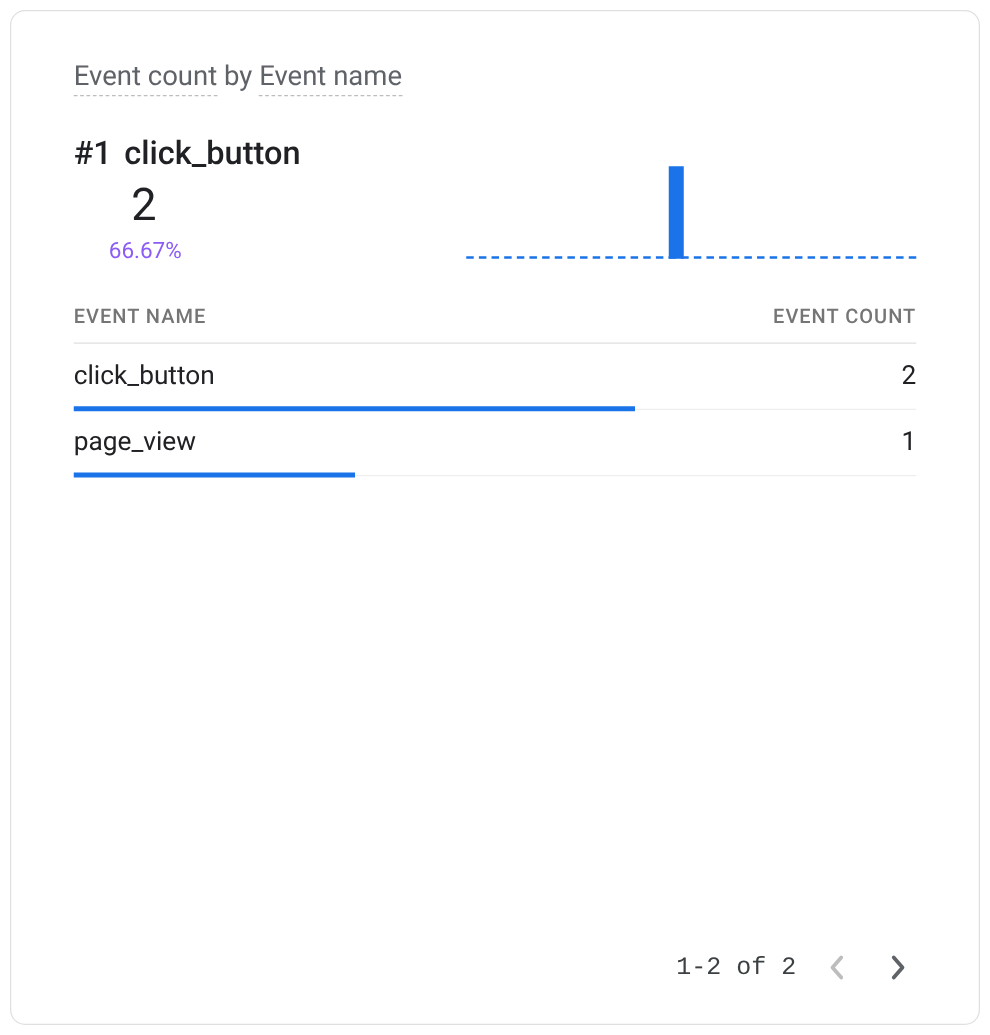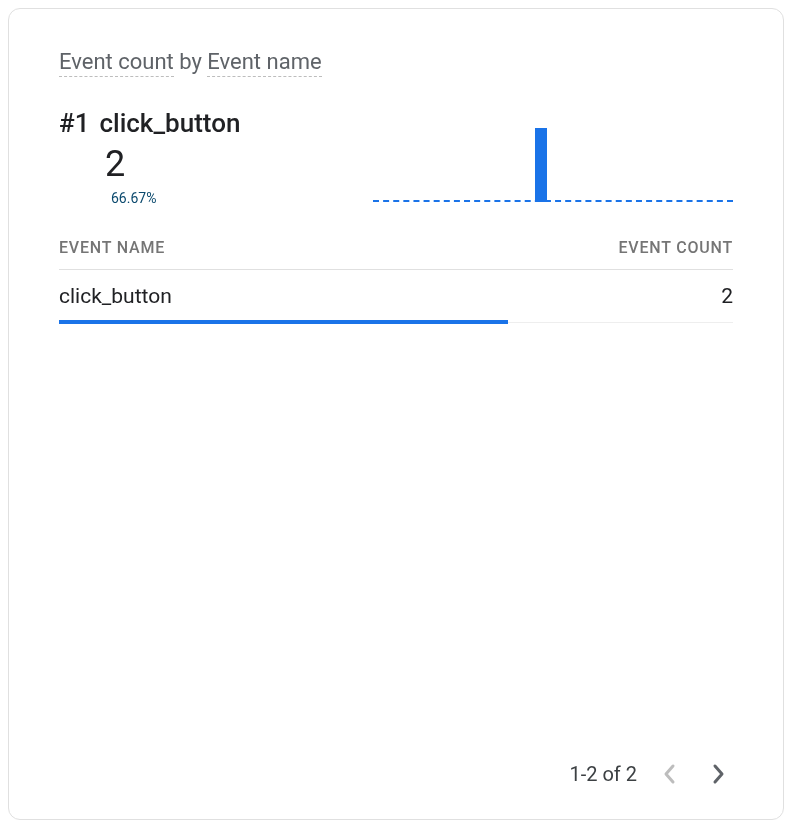--- a/index.html
+++ b/index.html
@@ -52,23 +52,23 @@
       margin-right: 10px;
     }
     .big-value {
       font-size: 36px;
       font-weight: 400;
       color: #202124;
       margin-left: 46px;
       line-height: 1.05;
     }
     .pct {
-      font-size: 14px;
-      color: #0c4a6e;
-      margin-left: 52px;
+      font-size: 18px;
+      color: #8b5cf6;
+      margin-left: 28px;
       margin-top: 6px;
     }
     .sparkline {
       width: 360px;
       height: 80px;
       position: relative;
       margin-top: 10px;
     }
     .sparkline .axis {
       position: absolute;
@@ -124,20 +124,21 @@
     }
     .footer {
       margin-top: auto;
       display: flex;
       justify-content: flex-end;
       align-items: center;
       gap: 18px;
       font-size: 20px;
       color: #3c4043;
       padding-bottom: 10px;
+      font-family: Liberation Mono, monospace;
     }
     .chev-btn {
       display: inline-flex;
       align-items: center;
       justify-content: center;
       width: 30px;
       height: 30px;
       cursor: pointer;
       background: none;
       border: none;
@@ -173,20 +174,25 @@
     <span>EVENT NAME</span>
     <span>EVENT COUNT</span>
   </div>
 
   <div id="rows-container">
       <div class="table-row">
         <span class="row-name">click_button</span>
         <span class="row-value">2</span>
         <div class="row-bar" style="width: 66.67%; background: rgb(26, 115, 232);"></div>
       </div>
+      <div class="table-row">
+        <span class="row-name">page_view</span>
+        <span class="row-value">1</span>
+        <div class="row-bar" style="width: 33.33%; background: rgb(26, 115, 232);"></div>
+      </div>
     </div>
 
   <div class="footer">
     <span>1-2 of 2</span>
     <button class="chev-btn disabled">
       <svg width="16" height="24" viewBox="0 0 16 24">
           <path d="M11 4 L4 12 L11 20" stroke-width="3" fill="none" stroke-linecap="round" stroke-linejoin="round"></path>
         </svg>
     </button>
     <button class="chev-btn">

